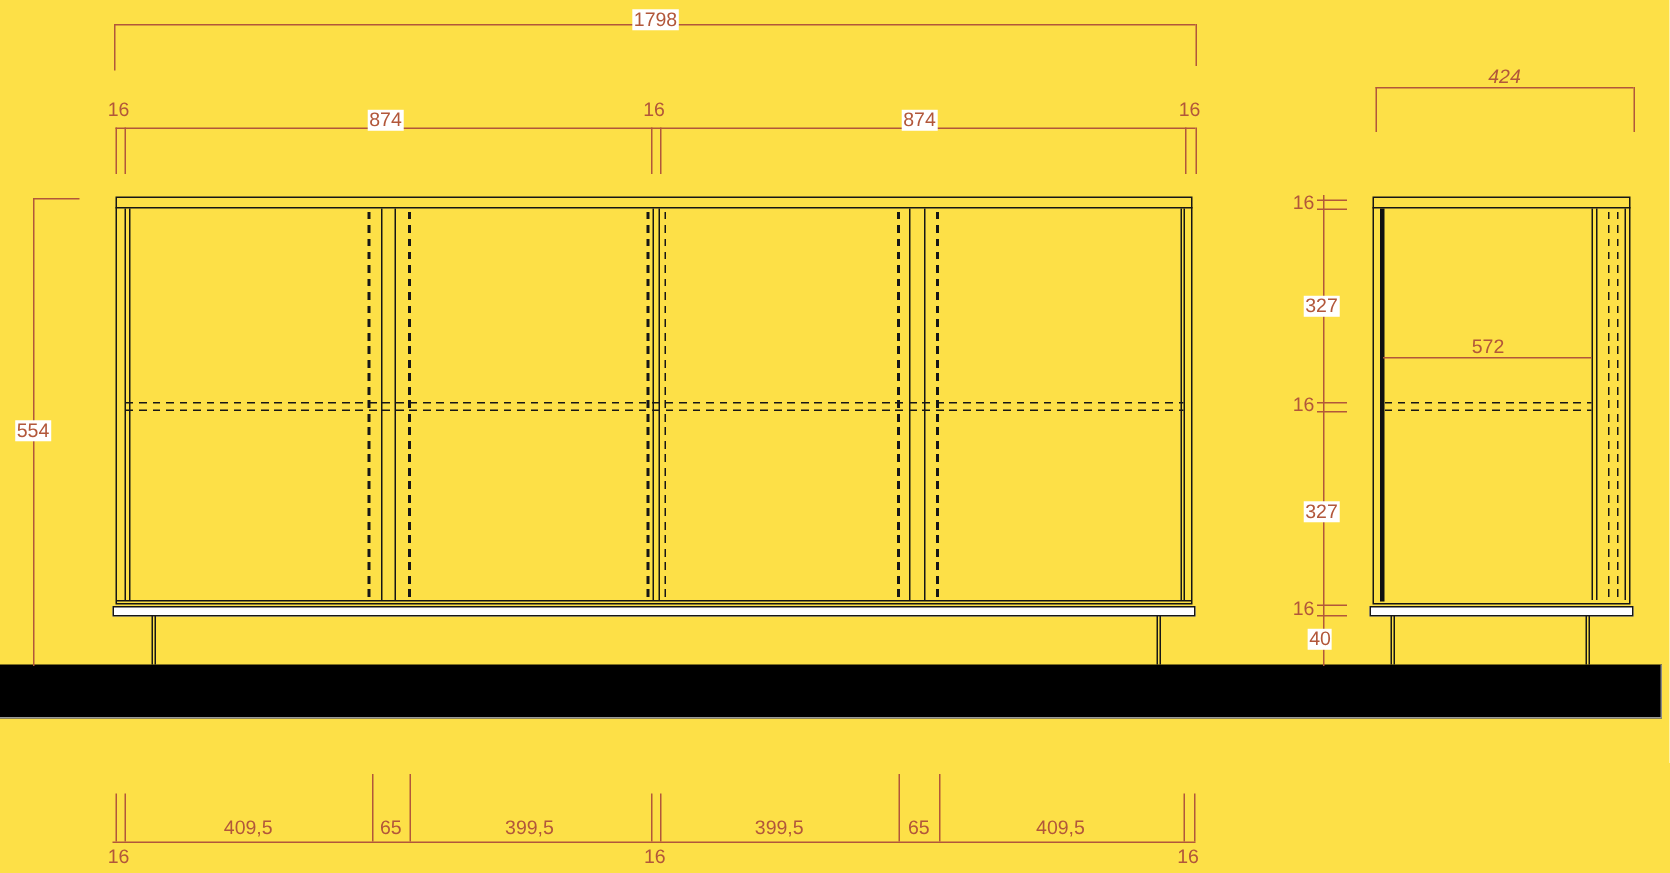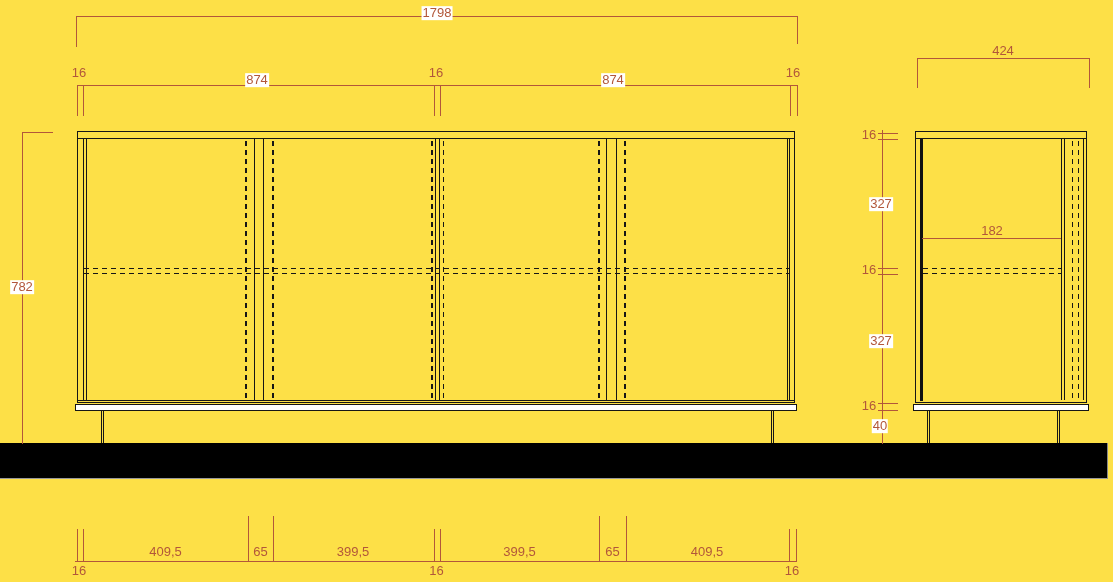--- a/index.html
+++ b/index.html
@@ -95,21 +95,21 @@
   <div class="rv" style="left:790px;  top:85px; height:31px;"></div>
   <div class="rv" style="left:796.5px;top:85px; height:31px;"></div>
   <div class="dim nobg" style="left:79px;  top:73px;">16</div>
   <div class="dim" style="left:257px; top:80px;">874</div>
   <div class="dim nobg" style="left:436px; top:73px;">16</div>
   <div class="dim" style="left:613px; top:80px;">874</div>
   <div class="dim nobg" style="left:793px; top:73px;">16</div>
 
   <div class="rv" style="left:21.5px; top:132px; height:312px;"></div>
   <div class="rh" style="left:21.5px; top:132px; width:31px;"></div>
-  <div class="dim" style="left:22px; top:287px;">782</div>
+  <div class="dim" style="left:22px; top:287px;">554</div>
 
   <div class="rh" style="left:75px; top:560.5px; width:722px;"></div>
   <div class="rv" style="left:77px;   top:529px; height:32px;"></div>
   <div class="rv" style="left:83.3px; top:529px; height:32px;"></div>
   <div class="rv" style="left:433.5px;top:529px; height:32px;"></div>
   <div class="rv" style="left:440px;  top:529px; height:32px;"></div>
   <div class="rv" style="left:788.5px;top:529px; height:32px;"></div>
   <div class="rv" style="left:795.5px;top:529px; height:32px;"></div>
   <div class="rv" style="left:248px; top:516px; height:45px;"></div>
   <div class="rv" style="left:273px; top:516px; height:45px;"></div>
@@ -121,24 +121,24 @@
   <div class="dim nobg" style="left:519.5px; top:551.5px;">399,5</div>
   <div class="dim nobg" style="left:612.5px; top:551.5px;">65</div>
   <div class="dim nobg" style="left:707px;   top:551.5px;">409,5</div>
   <div class="dim nobg" style="left:79px;    top:570.5px;">16</div>
   <div class="dim nobg" style="left:436.5px; top:570.5px;">16</div>
   <div class="dim nobg" style="left:792px;   top:570.5px;">16</div>
 
   <div class="rh" style="left:917px; top:58px; width:172px;"></div>
   <div class="rv" style="left:917px; top:58px; height:30px;"></div>
   <div class="rv" style="left:1088.5px; top:58px; height:30px;"></div>
-  <div class="dim nobg" style="left:1003px; top:51px;">424</div>
+  <div class="dim nobg" style="left:1003px; top:51px;font-style:italic;">424</div>
 
   <div class="rh" style="left:922px; top:238px; width:139px;"></div>
-  <div class="dim nobg" style="left:992px; top:231px;">182</div>
+  <div class="dim nobg" style="left:992px; top:231px;">572</div>
 
   <div class="rv" style="left:882px; top:130px; height:314px;"></div>
   <div class="rh" style="left:878px; top:132.5px; width:20px;"></div>
   <div class="rh" style="left:878px; top:138.5px; width:20px;"></div>
   <div class="rh" style="left:878px; top:267.5px; width:20px;"></div>
   <div class="rh" style="left:878px; top:273.5px; width:20px;"></div>
   <div class="rh" style="left:878px; top:403px;   width:20px;"></div>
   <div class="rh" style="left:878px; top:409.5px; width:20px;"></div>
   <div class="dim nobg" style="left:869px; top:135px;">16</div>
   <div class="dim" style="left:881px; top:204px;">327</div>

